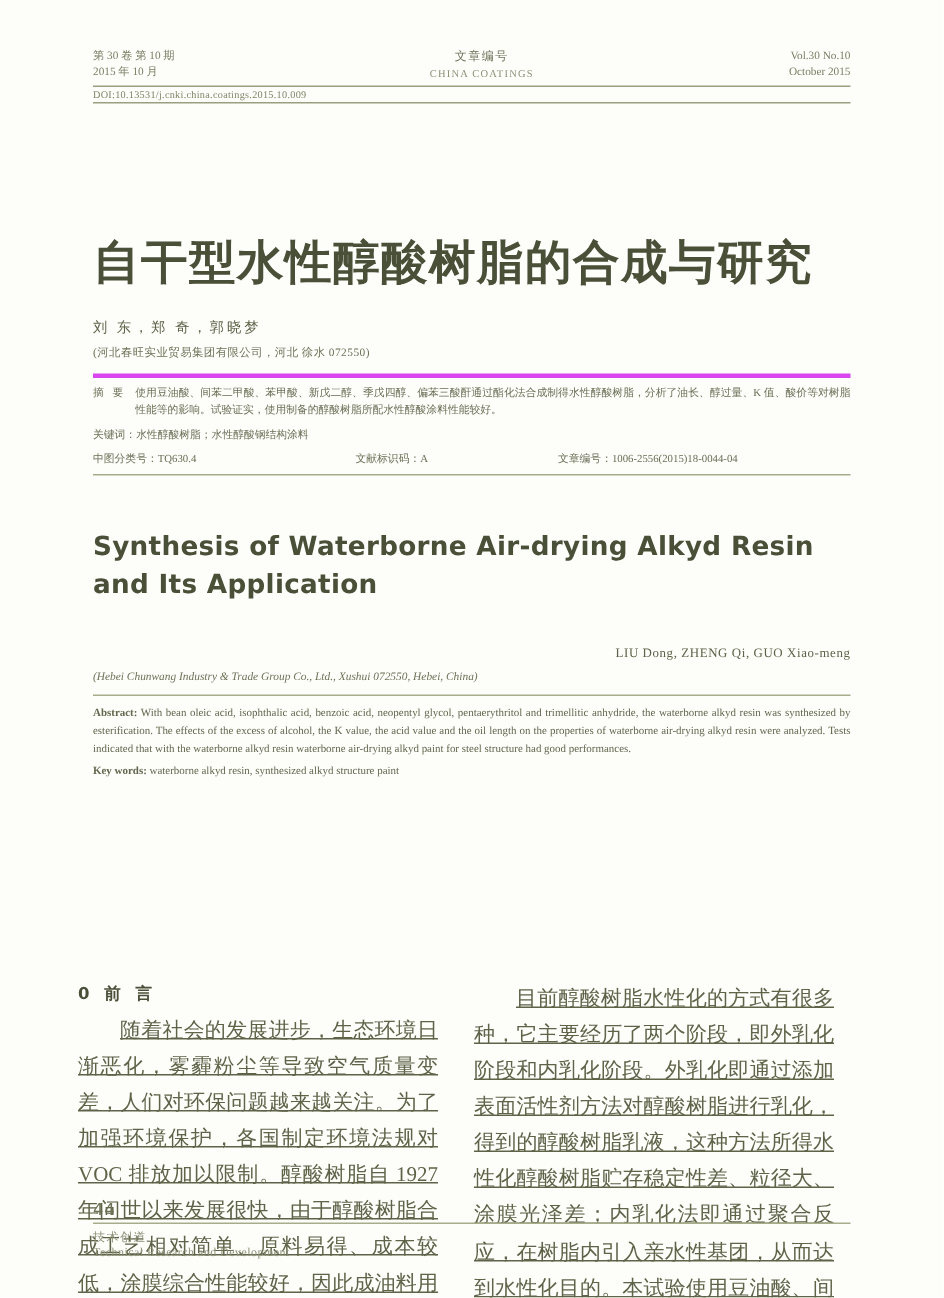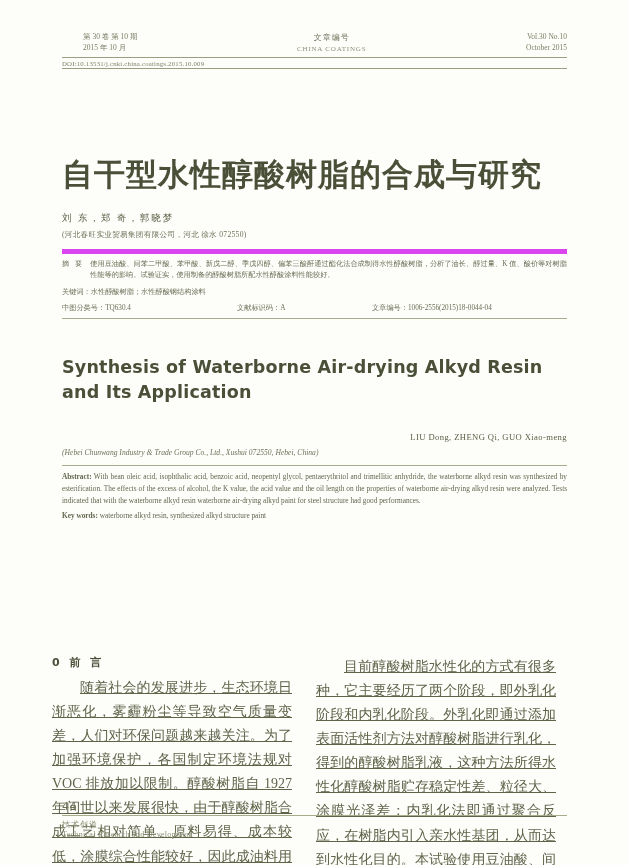--- a/index.html
+++ b/index.html
@@ -30,21 +30,20 @@
   }
 
   
   .runhead {
     display: flex;
     justify-content: space-between;
     align-items: flex-start;
     font-size: 7.5px;
     color: #7a7f63;
     line-height: 1.45;
-    margin-left: 21px;
   }
   .runhead .col {
     display: flex;
     flex-direction: column;
   }
   .runhead .mid {
     text-align: center;
     flex: 1;
   }
   .runhead .right {
@@ -94,21 +93,21 @@
   }
   .cn-affil {
     margin-top: 5px;
     font-size: 7.6px;
     color: #6d7257;
     letter-spacing: 0.3px;
   }
 
   .abs-box {
     margin-top: 9px;
-    border-top: 5px solid #d946ef;
+    border-top: 3px solid #d946ef;
     border-bottom: 1px solid #a7ad8b;
     padding: 5px 0 5px 0;
   }
   .abs-row {
     display: flex;
     font-size: 7.2px;
     line-height: 1.62;
     color: #6a6f55;
   }
   .abs-label {

